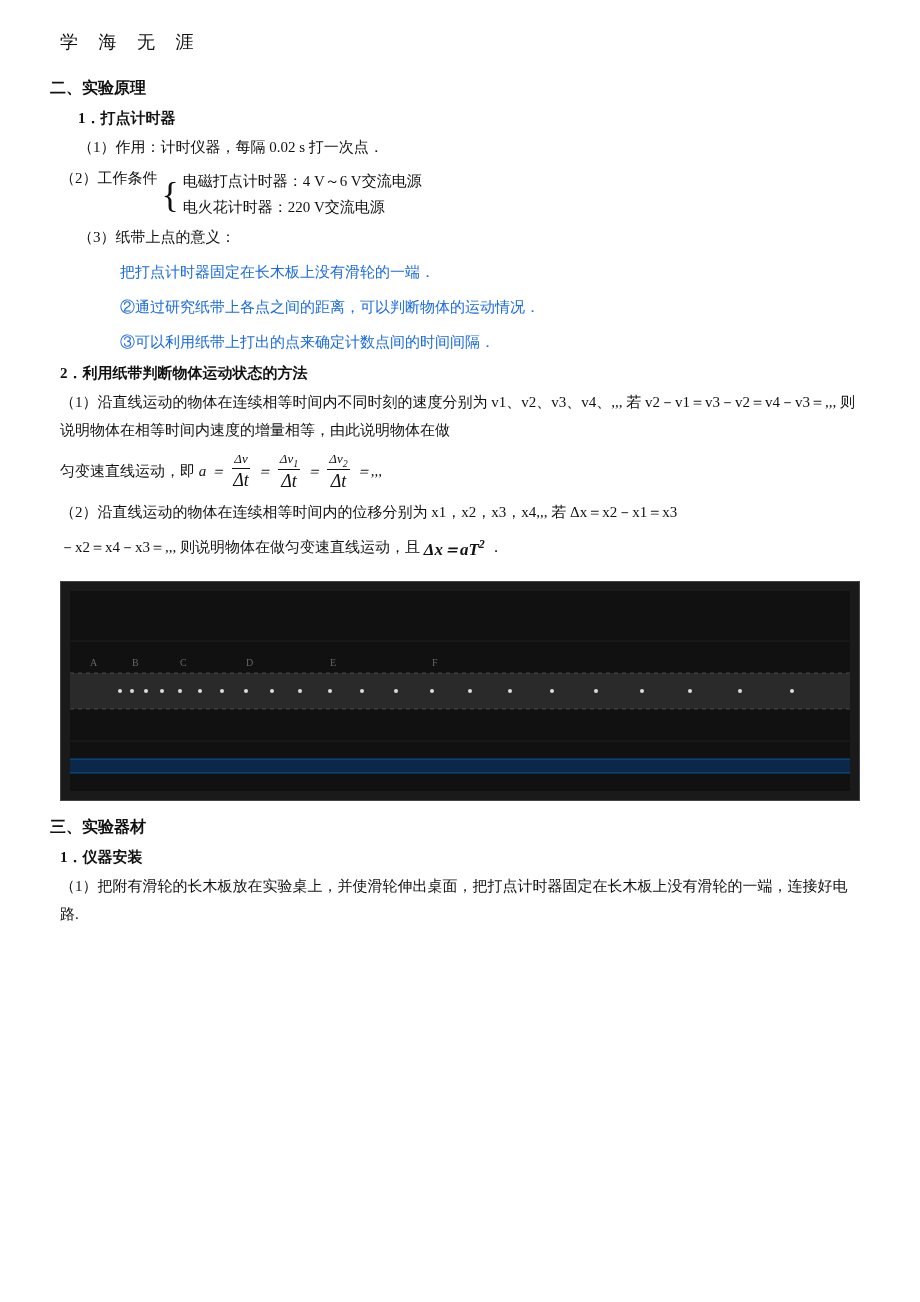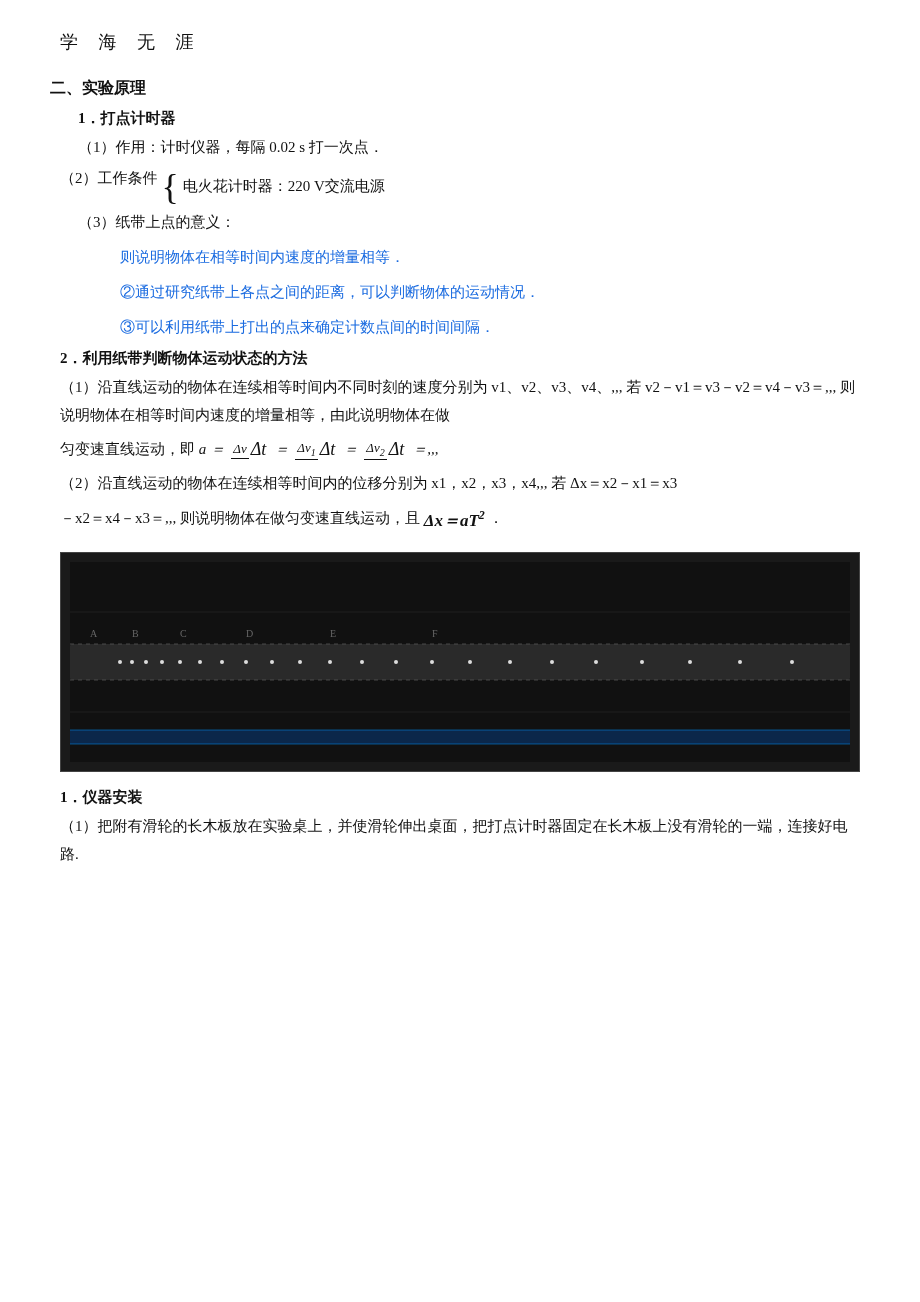--- a/index.html
+++ b/index.html
@@ -60,21 +60,21 @@
     .brace-items {
       display: flex;
       flex-direction: column;
       justify-content: center;
     }
     .brace-item {
       line-height: 1.7;
     }
     .frac {
       display: inline-flex;
-      flex-direction: row;
+      flex-direction: column;
       align-items: center;
       vertical-align: middle;
       margin: 0 2px;
     }
     .frac-num {
       border-bottom: 1px solid #111;
       padding: 0 2px;
       font-size: 13px;
       line-height: 1.3;
       font-style: italic;
@@ -128,27 +128,28 @@
 
 <div class="subsection-title indent1">1．打点计时器</div>
 
 <div class="content-block indent1">（1）作用：计时仪器，每隔 0.02 s 打一次点．</div>
 
 <div class="bracket-group">
   <span class="bracket-label">（2）工作条件</span>
   <div class="bracket-container">
     <span class="big-brace">{</span>
     <div class="brace-items">
+      <div class="brace-item">电磁打点计时器：4 V～6 V交流电源</div>
       <div class="brace-item">电火花计时器：220 V交流电源</div>
     </div>
   </div>
 </div>
 
 <div class="content-block indent1">（3）纸带上点的意义：</div>
-<div class="content-block indent2 blue-text">则说明物体在相等时间内速度的增量相等．</div>
+<div class="content-block indent2 blue-text">把打点计时器固定在长木板上没有滑轮的一端．</div>
 <div class="content-block indent2 blue-text">②通过研究纸带上各点之间的距离，可以判断物体的运动情况．</div>
 <div class="content-block indent2 blue-text">③可以利用纸带上打出的点来确定计数点间的时间间隔．</div>
 
 <div class="subsection-title" style="margin-top:8px;">2．利用纸带判断物体运动状态的方法</div>
 
 <div class="paragraph">
   <span>（1）沿直线运动的物体在连续相等时间内不同时刻的速度分别为 v1、v2、v3、v4、,,,  若 v2－v1＝v3－v2＝v4－v3＝,,,  则说明物体在相等时间内速度的增量相等，由此说明物体在做</span>
 </div>
 <div class="paragraph">
   <span>匀变速直线运动，即</span>
@@ -232,16 +233,17 @@
       <text x="62" y="75" fill="#666" font-size="10" font-family="serif">B</text>
       <text x="110" y="75" fill="#666" font-size="10" font-family="serif">C</text>
       <text x="176" y="75" fill="#666" font-size="10" font-family="serif">D</text>
       <text x="260" y="75" fill="#666" font-size="10" font-family="serif">E</text>
       <text x="362" y="75" fill="#666" font-size="10" font-family="serif">F</text>
     </svg>
   </div>
 </div>
 
 <div class="three-section">
+  <div class="section-title">三、实验器材</div>
 
   <div class="subsection-title" style="margin-top:8px;">1．仪器安装</div>
   <div class="paragraph">（1）把附有滑轮的长木板放在实验桌上，并使滑轮伸出桌面，把打点计时器固定在长木板上没有滑轮的一端，连接好电路.</div>
 </div>
 
 </body></html>

